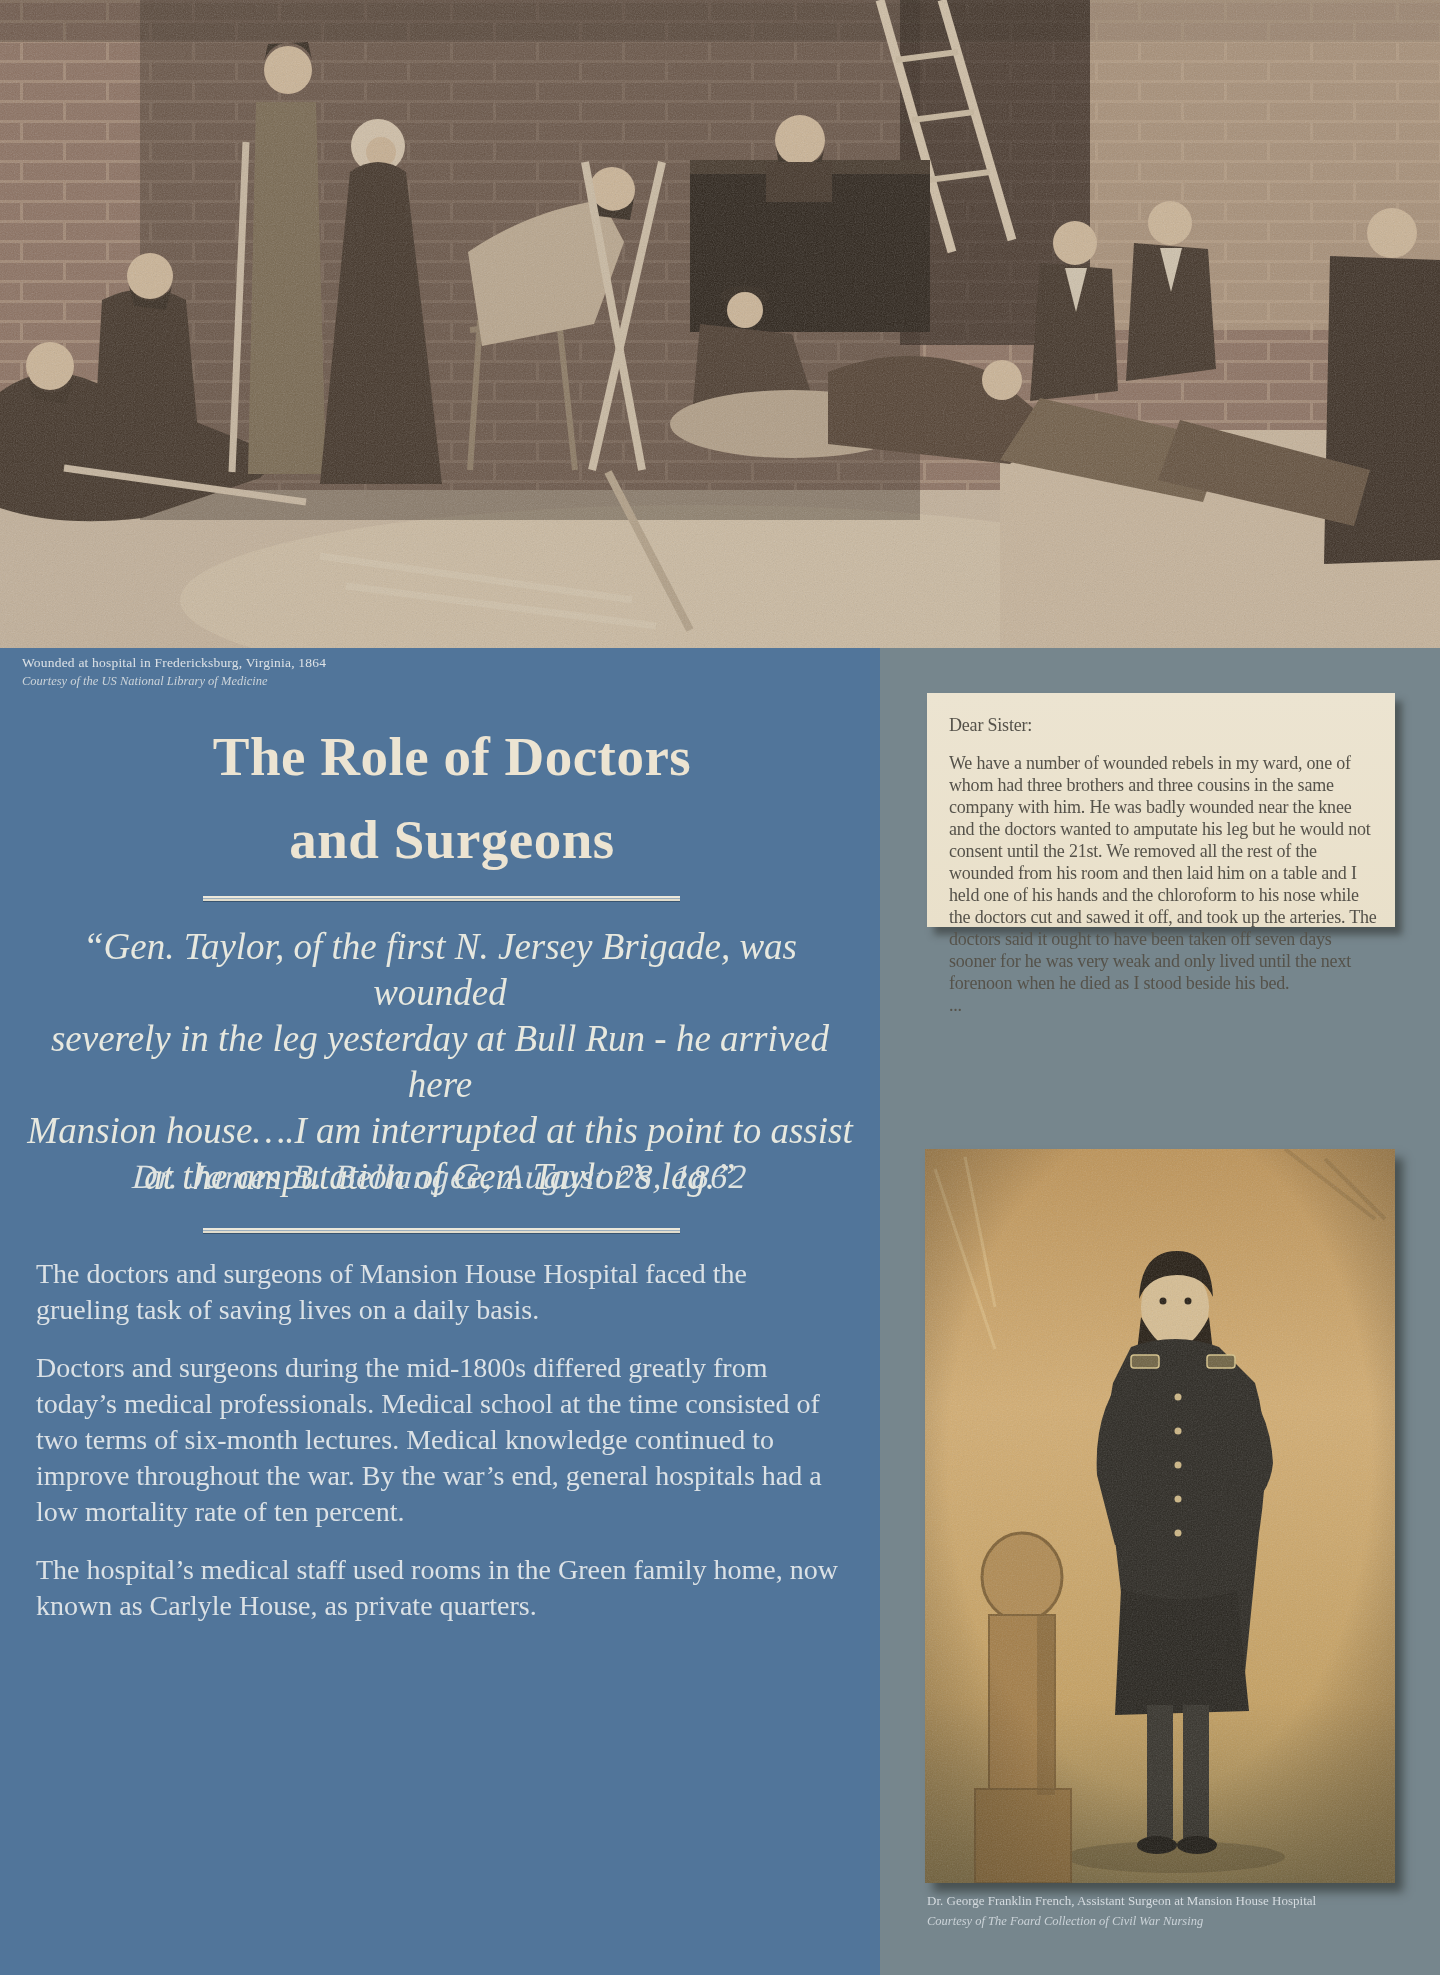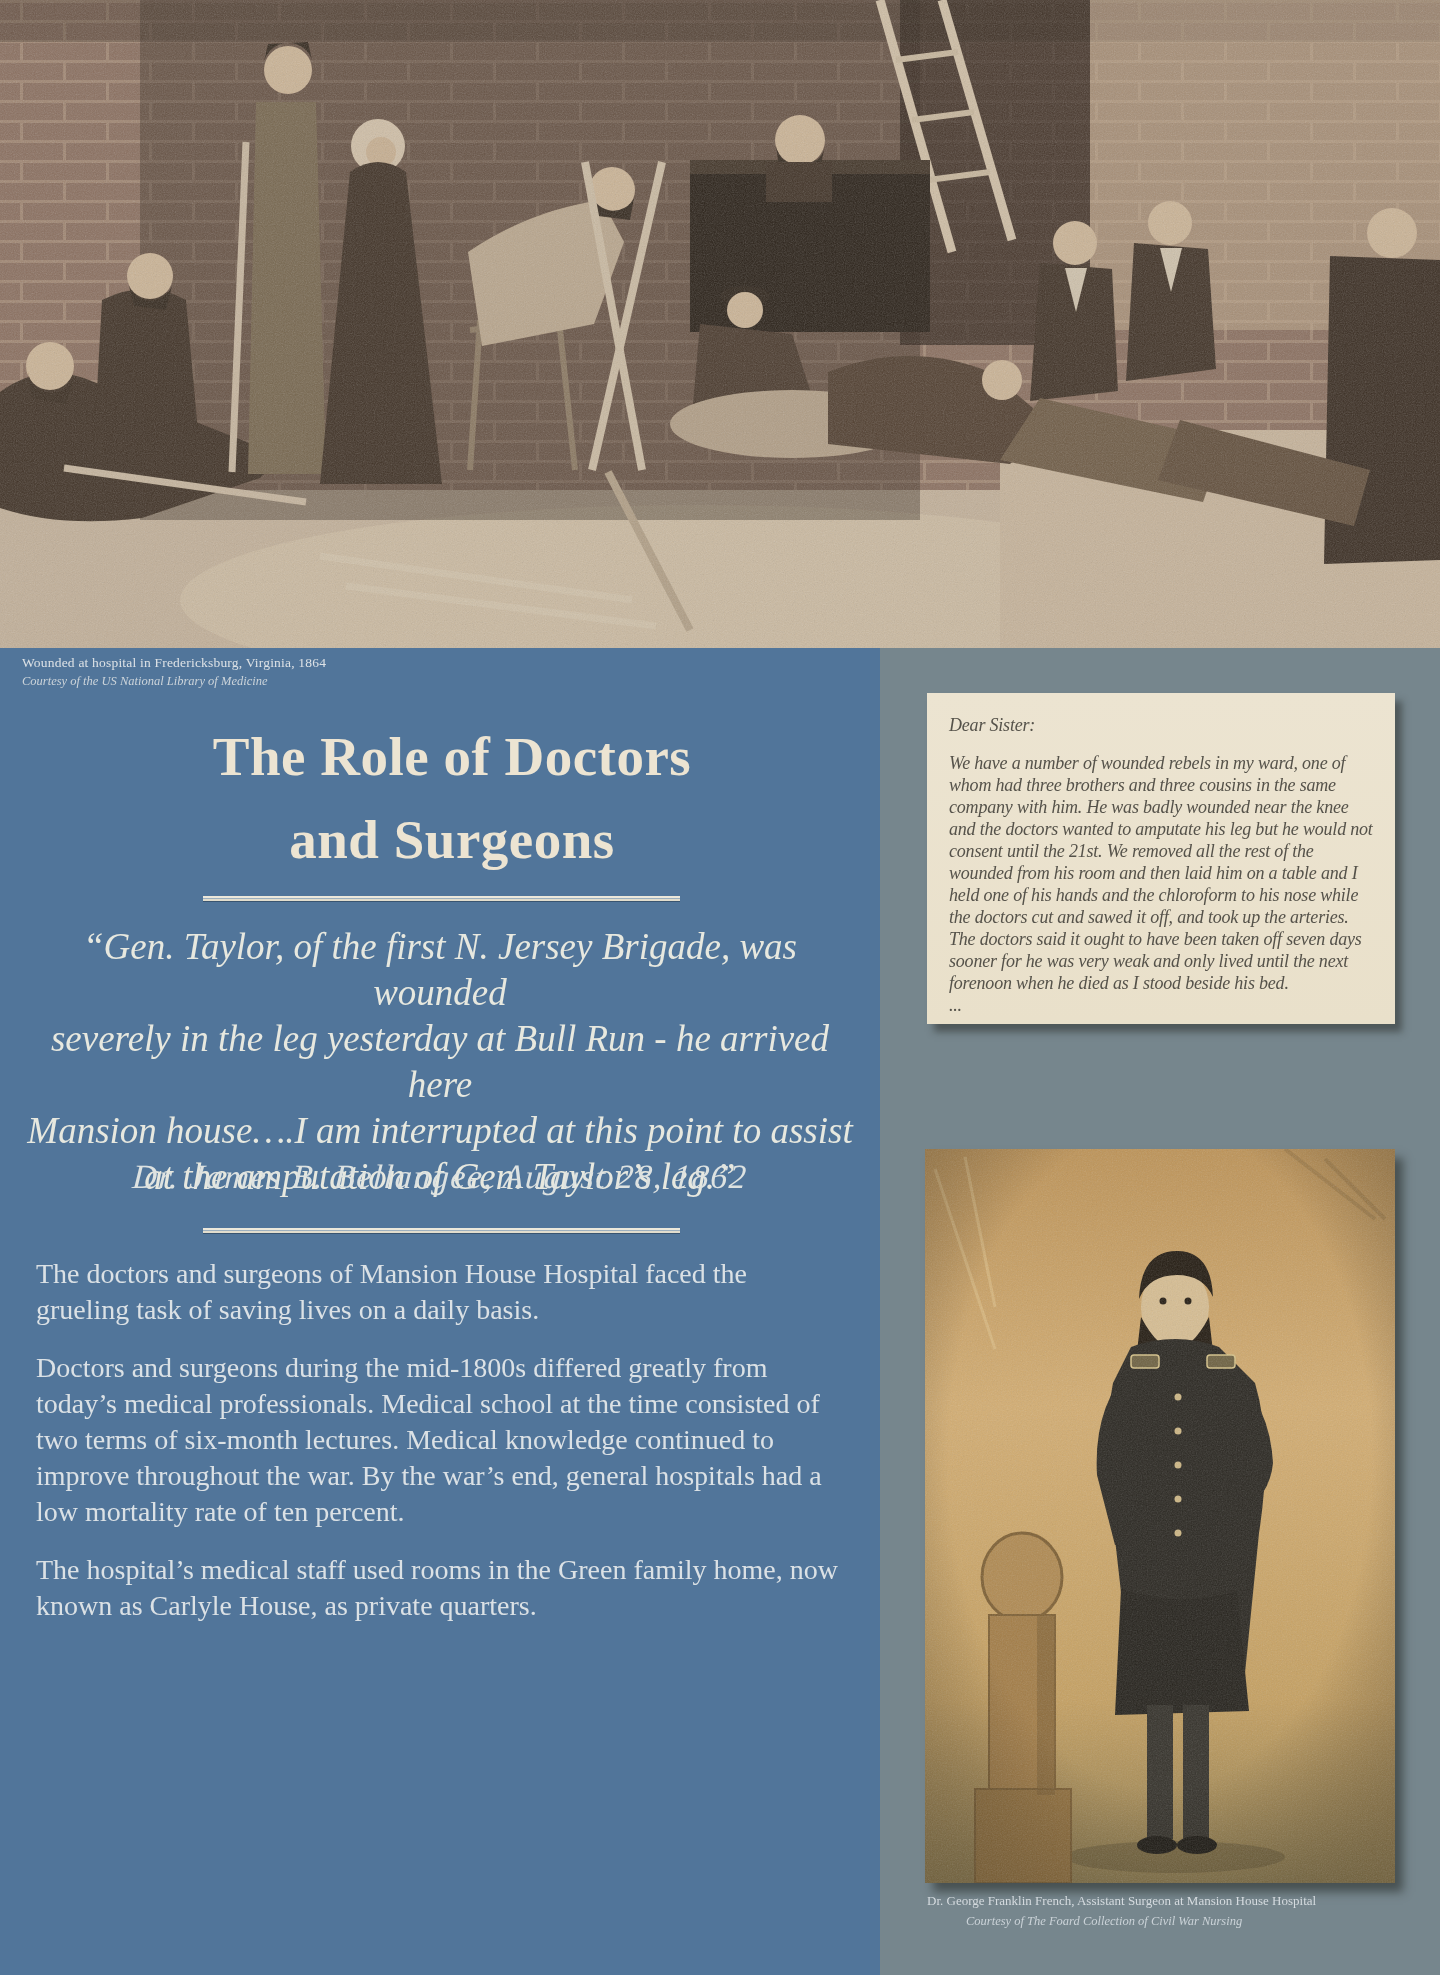--- a/index.html
+++ b/index.html
@@ -29,37 +29,37 @@
   
   .quote{position:absolute;left:25px;top:924px;width:830px;text-align:center;
     font-style:italic;font-size:37px;line-height:46px;color:#e7e8df;}
   .attribution{position:absolute;left:0;top:1158px;width:880px;text-align:center;
     font-style:italic;font-size:34px;color:#dde2e1;letter-spacing:1.5px;transform:skewX(-4deg);}
   
   .paragraphs{position:absolute;left:36px;top:1256px;width:808px;
     font-size:28px;line-height:36px;color:#dbe1e5;}
   .paragraphs p{margin:0 0 22px 0;}
   
-  .letter-card{position:absolute;left:927px;top:693px;width:468px;height:331px;
+  .letter-card{position:absolute;left:927px;top:693px;width:468px;height:234px;
     box-sizing:border-box;padding:21px 16px 0 22px;
     background:linear-gradient(180deg,#ece4d1,#e9e0ca);
     box-shadow:7px 8px 7px rgba(40,42,38,.5);
-    color:#55524a;font-size:18px;line-height:22px;letter-spacing:-0.2px;font-style:italic;}
+    color:#55524a;font-size:18px;line-height:22px;letter-spacing:-0.2px;}
   .letter-card p{margin:0;}
   .letter-card .body{margin-top:16px;}
   .letter-caption{position:absolute;left:927px;top:1031px;line-height:20px;white-space:nowrap;}
   .letter-caption .cap1{font-size:12px;color:#d5dbdf;}
   .letter-caption .cap2{font-size:12px;color:#cbd3d8;font-style:italic;}
   
   .portrait-box{position:absolute;left:925px;top:1149px;width:470px;height:734px;
     box-shadow:8px 9px 9px rgba(35,38,34,.55);overflow:hidden;background:#c79f63;}
   .portrait-box svg{display:block;width:100%;height:100%;}
   .portrait-caption{position:absolute;left:927px;top:1891px;line-height:20px;white-space:nowrap;}
   .portrait-caption .cap1{font-size:13px;color:#d5dbdf;}
-  .portrait-caption .cap2{font-size:12.5px;color:#cbd3d8;font-style:italic;margin-left:39px;}
+  .portrait-caption .cap2{font-size:12.5px;color:#cbd3d8;font-style:italic;}
 </style>
 </head>
 <body>
 
 <div class="poster">
 
   <div class="hero">
     <svg viewBox="0 0 1440 648" preserveAspectRatio="none">
       <defs>
         <pattern id="bricks" width="86" height="40" patternUnits="userSpaceOnUse">

